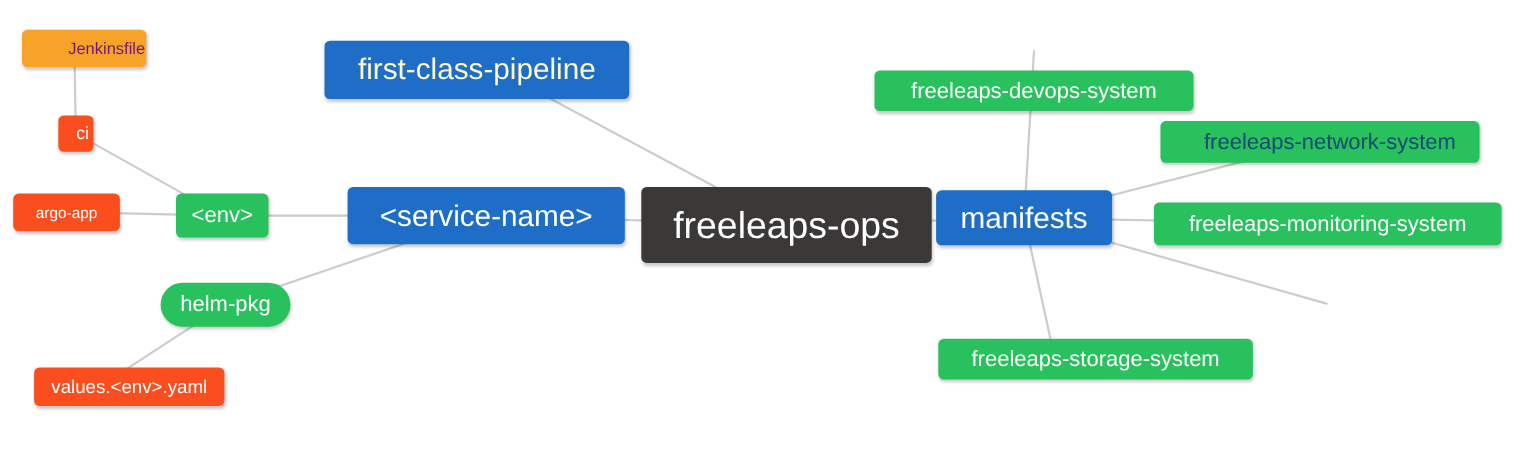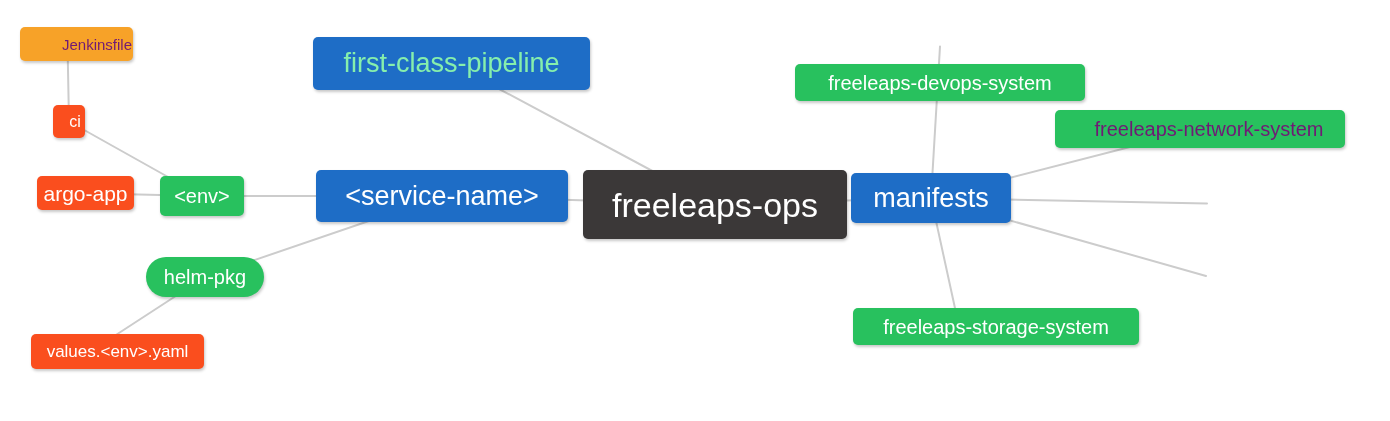--- a/index.html
+++ b/index.html
@@ -54,25 +54,26 @@
       <line x1="442" y1="196" x2="715" y2="204.5" stroke="#cccccc" stroke-width="2" stroke-linecap="round"></line>
       <line x1="715" y1="204.5" x2="931" y2="198" stroke="#cccccc" stroke-width="2" stroke-linecap="round"></line>
       <line x1="931" y1="198" x2="940" y2="46.5" stroke="#cccccc" stroke-width="2" stroke-linecap="round"></line>
       <line x1="931" y1="198" x2="1200" y2="129" stroke="#cccccc" stroke-width="2" stroke-linecap="round"></line>
       <line x1="931" y1="198" x2="1207" y2="203.5" stroke="#cccccc" stroke-width="2" stroke-linecap="round"></line>
       <line x1="931" y1="198" x2="1206" y2="276" stroke="#cccccc" stroke-width="2" stroke-linecap="round"></line>
       <line x1="931" y1="198" x2="959" y2="326.5" stroke="#cccccc" stroke-width="2" stroke-linecap="round"></line>
     </svg>
 
 <div class="node" style="left: 583px; top: 170px; width: 264px; height: 69px; background: rgb(59, 56, 56); font-size: 34px; color: rgb(255, 255, 255);">freeleaps-ops</div>
-    <div class="node" style="left: 313px; top: 37px; width: 277px; height: 53px; background: rgb(30, 109, 198); font-size: 27px; color: #86efac;">first-class-pipeline</div>
+    <div class="node" style="left: 295px; top: 37px; width: 277px; height: 53px; background: rgb(30, 109, 198); font-size: 27px; color: #fef9c3;">first-class-pipeline</div>
     <div class="node" style="left: 316px; top: 170px; width: 252px; height: 52px; background: rgb(30, 109, 198); font-size: 27px; color: rgb(255, 255, 255);">&lt;service-name&gt;</div>
     <div class="node" style="left: 851px; top: 173px; width: 160px; height: 50px; background: rgb(30, 109, 198); font-size: 27px; color: rgb(255, 255, 255);">manifests</div>
     <div class="node" style="left: 160px; top: 176px; width: 84px; height: 40px; background: rgb(40, 193, 94); font-size: 20px; color: rgb(255, 255, 255);">&lt;env&gt;</div>
     <div class="node" style="left: 146px; top: 257px; width: 118px; height: 40px; background: rgb(40, 193, 94); font-size: 20px; color: rgb(255, 255, 255); border-radius: 20px;">helm-pkg</div>
     <div class="node" style="left: 53px; top: 105px; width: 32px; height: 33px; background: rgb(250, 78, 30); font-size: 16px; color: rgb(255, 255, 255); padding-left: 12px;">ci</div>
-    <div class="node" style="left: 37px; top: 176px; width: 97px; height: 34px; background: rgb(250, 78, 30); font-size: 21px; color: rgb(255, 255, 255);">argo-app</div>
+    <div class="node" style="left: 12px; top: 176px; width: 97px; height: 34px; background: rgb(250, 78, 30); font-size: 14px; color: rgb(255, 255, 255);">argo-app</div>
     <div class="node" style="left: 4px; top: 334px; width: 173px; height: 35px; background: rgb(250, 78, 30); font-size: 17px; color: rgb(255, 255, 255); margin-left: 27px;">values.&lt;env&gt;.yaml</div>
     <div class="node" style="left: 20px; top: 27px; width: 113px; height: 34px; background: rgb(247, 162, 40); font-size: 15px; color: #701a75; padding-left: 41px;">Jenkinsfile</div>
     <div class="node" style="left: 795px; top: 28px; width: 290px; height: 37px; background: rgb(40, 193, 94); font-size: 20px; color: rgb(255, 255, 255); margin-top: 36px;">freeleaps-devops-system</div>
-    <div class="node" style="left: 1055px; top: 110px; width: 290px; height: 38px; background: rgb(40, 193, 94); font-size: 20px; color: #701a75; padding-left: 18px;">freeleaps-network-system</div>
+    <div class="node" style="left: 1055px; top: 110px; width: 290px; height: 38px; background: rgb(40, 193, 94); font-size: 20px; color: #0c4a6e; padding-left: 18px;">freeleaps-network-system</div>
+    <div class="node" style="left: 1049px; top: 184px; width: 316px; height: 39px; background: rgb(40, 193, 94); font-size: 20px; color: rgb(255, 255, 255);">freeleaps-monitoring-system</div>
     <div class="node" style="left: 853px; top: 308px; width: 286px; height: 37px; background: rgb(40, 193, 94); font-size: 20px; color: rgb(255, 255, 255);">freeleaps-storage-system</div>
   </div>
 
 </body></html>

